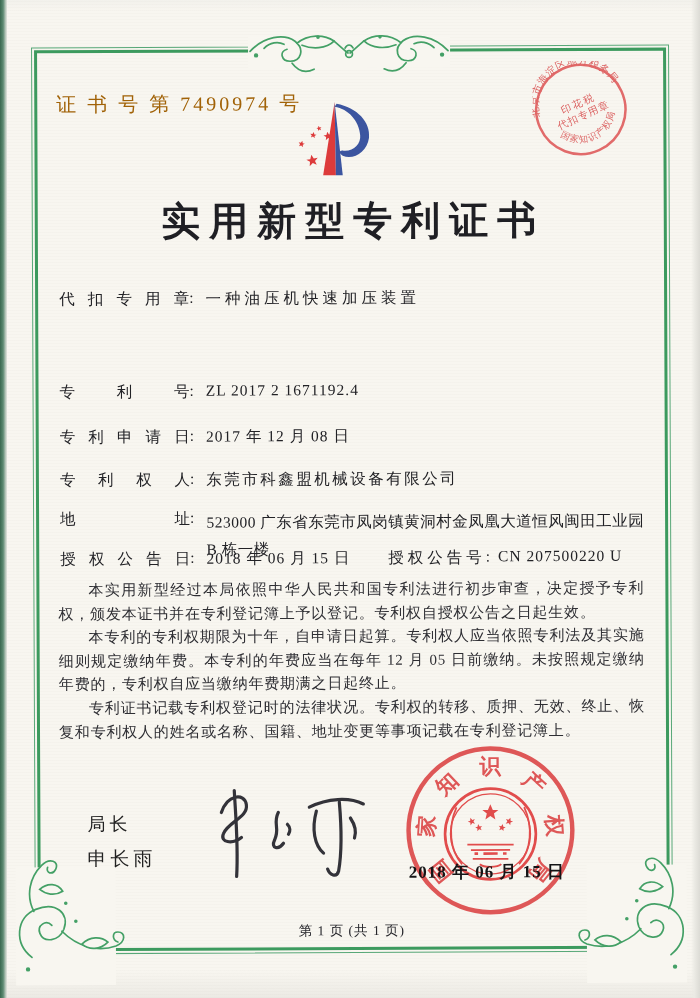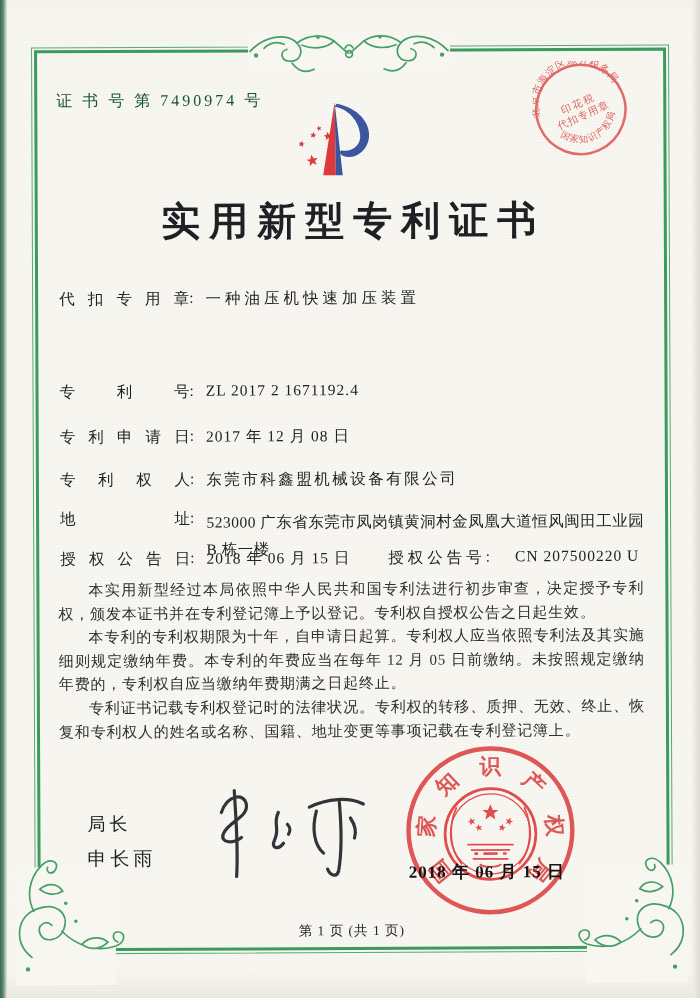--- a/index.html
+++ b/index.html
@@ -27,21 +27,21 @@
     border:1px solid #58a878;
   }
   .frame-inner{
     position:absolute;left:2px;top:2px;right:2px;bottom:2px;
     border:3px solid #3c9a5e;
   }
   .ornament{position:absolute;}
 
   .cert-no{
     position:absolute;left:58px;top:90px;
-    font-size:16px;letter-spacing:3px;color:#14532d;white-space:nowrap;
+    font-size:20px;letter-spacing:3px;color:#a16207;white-space:nowrap;
   }
   .logo{position:absolute;left:292px;top:95px;width:118px;height:88px;}
   .tax-seal{position:absolute;left:534px;top:62px;width:97px;height:97px;opacity:0.92;}
 
   .title{
     position:absolute;left:0;right:0;top:194px;text-align:center;
     font-size:39px;font-weight:700;letter-spacing:9px;color:#1f1f24;
     text-indent:9px;
   }
 
@@ -50,21 +50,21 @@
     display:inline-block;width:130px;
     text-align:justify;text-align-last:justify;
     -moz-text-align-last:justify;
     vertical-align:top;
   }
   .f-colon{display:inline-block;vertical-align:top;}
   .f-value{display:inline-block;margin-left:12px;letter-spacing:4px;vertical-align:top;}
   .f-value.tight{letter-spacing:0.5px;white-space:normal;width:442px;line-height:27px;}
   .f-field-right{position:absolute;left:328px;top:0;white-space:nowrap;}
   .f-field-right .f-label-sm{display:inline-block;letter-spacing:4px;}
-  .f-field-right .f-value{margin-left:25px;letter-spacing:1px;}
+  .f-field-right .f-value{margin-left:8px;letter-spacing:1px;}
   .num{letter-spacing:1px;}
 
   .paragraphs{
     position:absolute;left:58px;top:578px;width:586px;
     font-size:15px;line-height:23.6px;color:#2e2e33;
     text-align:justify;letter-spacing:0.8px;
   }
   .paragraphs p{margin:0;text-indent:2em;}
 
   .sig-title{position:absolute;left:86px;top:811px;font-size:18px;letter-spacing:4px;color:#222;}

